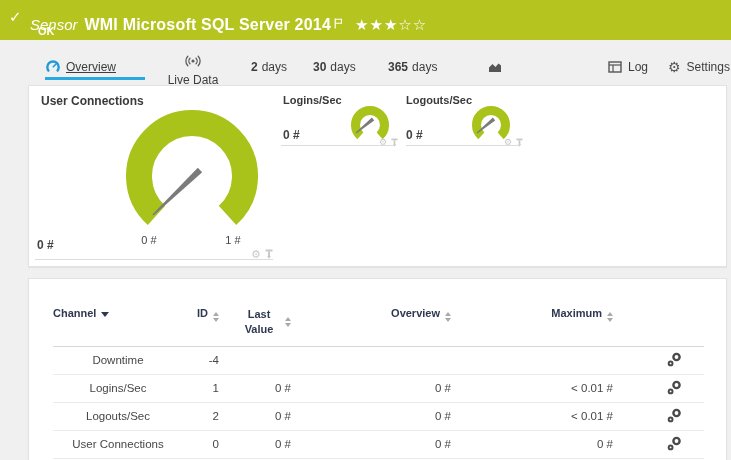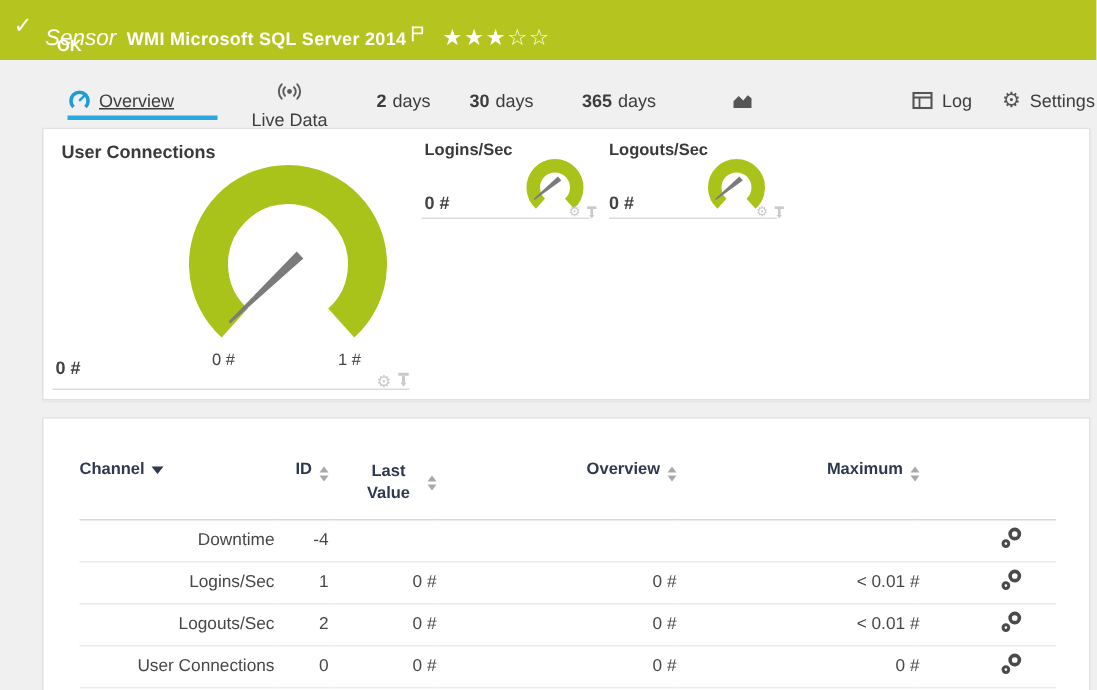--- a/index.html
+++ b/index.html
@@ -12,21 +12,21 @@
   }
 
   
   .sensor-header {
     position:absolute; left:0; top:0; width:731px; height:40px;
     background:#b6c41f; color:#fff;
   }
   .sensor-header .chk { position:absolute; left:9px; top:8px; font-size:15px; font-weight:bold; }
   .title-row { position:absolute; left:30px; top:16px; display:flex; align-items:baseline; }
   .kind { font-style:italic; font-size:15px; margin-right:7px; }
-  .sensor-title { font-size:12px; font-weight:bold; letter-spacing:.2px; }
+  .sensor-title { font-size:16px; font-weight:bold; letter-spacing:.2px; }
   .flag-wrap { align-self:flex-start; margin:-1px 4px 0 3px; }
   .stars { font-size:15px; letter-spacing:1px; margin-left:8px; font-family:"DejaVu Sans",sans-serif; }
   .ok-text { position:absolute; left:38px; top:25px; font-size:11px; font-weight:bold; }
 
   
   .tabbar { position:absolute; left:0; top:40px; width:731px; height:45px; }
   .tab {
     position:absolute; bottom:6px; height:24px;
     display:flex; align-items:center; gap:6px;
     font-size:12px; color:#3d3d3d; cursor:pointer; padding-left:8px;
@@ -81,21 +81,21 @@
   table.channels {
     position:absolute; left:24px; top:24px; width:651px;
     border-collapse:collapse; table-layout:fixed; font-size:11.5px; color:#474747;
   }
   .channels th {
     font-size:11px; font-weight:bold; color:#2e3850;
     border-bottom:1px solid #d8d8d8; padding:4px 0 9px; vertical-align:top; text-align:right;
   }
   .channels th.col-channel { text-align:left; }
   .channels td { border-bottom:1px solid #ebebeb; height:28px; padding:0; text-align:right; }
-  .channels td.c-name { text-align:right; }
+  .channels td.c-name { text-align:center; }
   .channels td.c-gear { text-align:right; padding-right:22px; }
   .tri-down { display:inline-block; width:0; height:0; margin-left:5px;
     border-left:4px solid transparent; border-right:4px solid transparent; border-top:5px solid #2e3850; }
   .sort { display:inline-flex; flex-direction:column; gap:2px; margin-left:5px; vertical-align:1px; }
   .sort b { display:block; width:0; height:0; border-left:3px solid transparent; border-right:3px solid transparent; }
   .sort .u { border-bottom:4px solid #a9a9a9; }
   .sort .d { border-top:4px solid #a9a9a9; }
   .lv-wrap { display:flex; justify-content:flex-end; align-items:center; }
   .lv { display:inline-block; width:42px; text-align:center; line-height:1.35; }
 </style>

